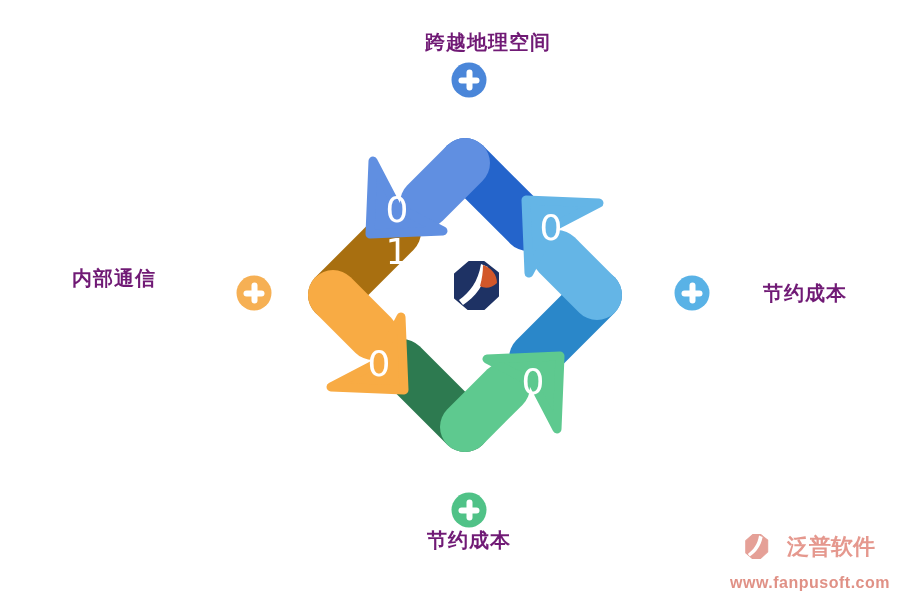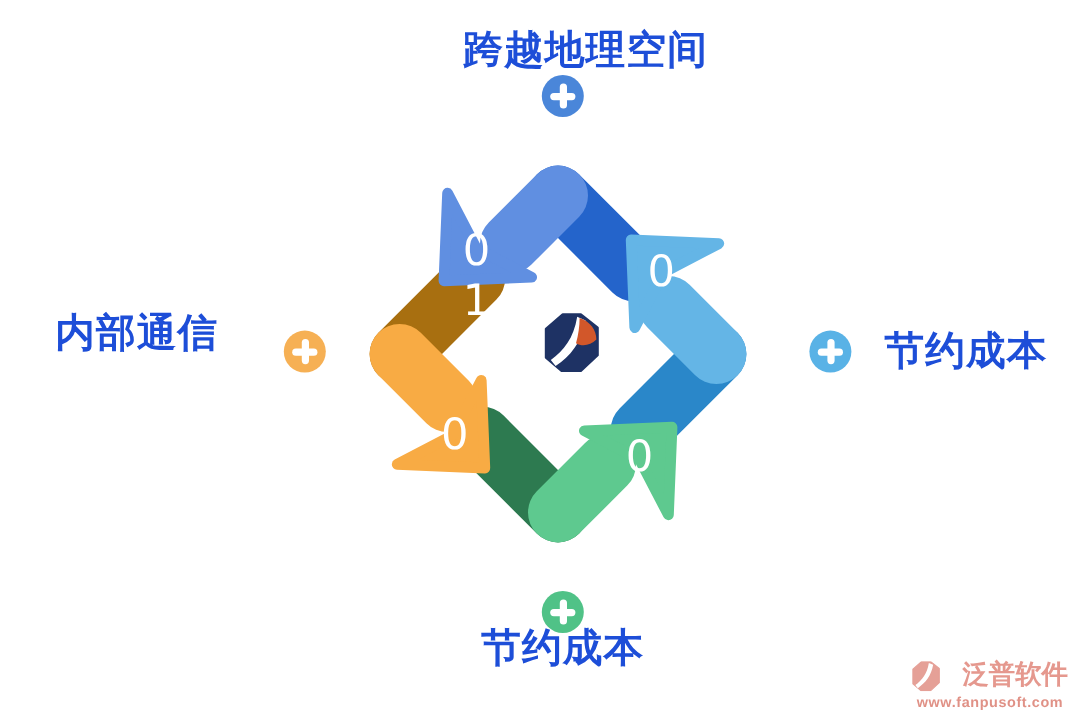--- a/index.html
+++ b/index.html
@@ -4,35 +4,35 @@
 <style>
   html,body{margin:0;padding:0;}
   body{
     width:900px;height:600px;position:relative;overflow:hidden;
     background:#ffffff;
     font-family:"Liberation Sans","DejaVu Sans",sans-serif;
   }
   .stage{position:absolute;inset:0;}
   .node-label{
     position:absolute;transform:translate(-50%,-50%);
-    font-size:33px;font-weight:bold;color:#1d4ed8;white-space:nowrap;
+    font-size:20px;font-weight:bold;color:#701a75;white-space:nowrap;
     letter-spacing:1px;
   }
   .plus{
     position:absolute;width:35px;height:35px;border-radius:50%;
     transform:translate(-50%,-50%);
   }
   .plus .bar{position:absolute;background:#fff;border-radius:3px;}
   .plus .h{left:7px;top:14.5px;width:21px;height:6px;}
   .plus .v{left:14.5px;top:7px;width:6px;height:21px;}
   #cycle-svg{position:absolute;left:295px;top:125px;}
   .watermark{position:absolute;right:10px;bottom:8px;}
-  .wm-top{display:flex;justify-content:center;gap:18px;
+  .wm-top{display:flex;align-items:center;justify-content:center;gap:18px;
     font-size:22px;font-weight:bold;line-height:1;}
-  .wm-url{font-size:12px;font-weight:bold;text-align:center;margin-top:2px;letter-spacing:0.5px;}
+  .wm-url{font-size:16px;font-weight:bold;text-align:center;margin-top:15px;letter-spacing:0.5px;}
 </style>
 </head>
 <body>
 
 <div class="stage">
 
   <div class="node-label" style="left:488px;top:42px;">跨越地理空间</div>
   <div class="plus" style="left: 469px; top: 80px; background: rgb(74, 134, 217);">
     <span class="bar h"></span>
     <span class="bar v"></span>

